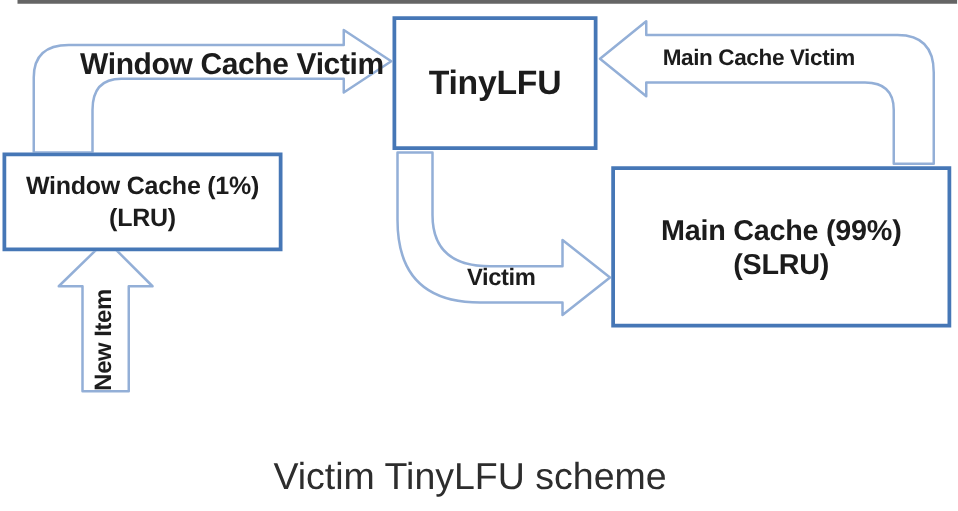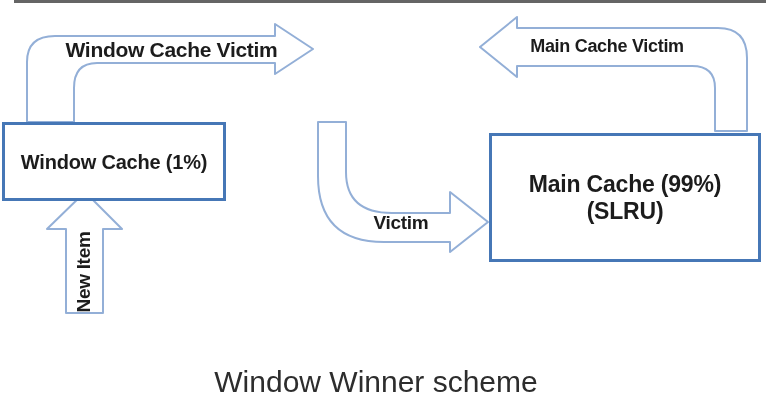--- a/index.html
+++ b/index.html
@@ -34,21 +34,21 @@
     letter-spacing:-0.2px;
   }
   #node-window-cache{left:2px;top:122px;width:224px;height:79px;font-size:20px;line-height:1.3;}
   #node-tinylfu{left:314px;top:13px;width:164px;height:107px;font-size:27px;}
   #node-main-cache{left:489px;top:133px;width:272px;height:129px;font-size:23px;text-align:center;}
   #node-main-cache .line2{}
   .arrow-label{
     position:absolute;
     color:var(--text,#1c1c1c);
     font-weight:bold;
-    font-size:21px;
+    font-size:24px;
     text-align:center;
     white-space:nowrap;
     z-index:3;
     letter-spacing:-0.3px;
   }
   #label-wcv{left:64px;top:38px;width:215px;}
   #label-mcv{left:517px;top:36px;width:180px;font-size:18px;}
   #label-winner{left:353px;top:212px;width:96px;font-size:19px;}
   #label-new-item{
     left:84px;top:272px;width:0;height:0;
@@ -76,31 +76,35 @@
 
   <svg id="arrow-layer" width="766" height="409" viewBox="0 0 766 409">
     <path class="arrow-path" d="M 27 122 L 27 62 Q 27 36 55 36 L 275 36 L 275 24 L 313 49 L 275 74 L 275 63 L 97 63 Q 74 63 74 88 L 74 122 Z"></path>
     <path class="arrow-path" d="M 480 47 L 517 17 L 517 28 L 718 28 Q 747 28 747 58 L 747 131 L 715 131 L 715 88 Q 715 66 692 66 L 517 66 L 517 77 Z"></path>
     <path class="arrow-path" d="M 318 122 L 318 176 Q 318 242 384 242 L 450 242 L 450 252 L 488 222 L 450 192 L 450 213 L 392 213 Q 346 213 346 172 L 346 122 Z"></path>
     <path class="arrow-path" d="M 85 192 L 122 229 L 103 229 L 103 313 L 66 313 L 66 229 L 47 229 Z"></path>
   </svg>
 
   <div class="node" id="node-window-cache">
     <div>Window Cache (1%)</div>
+    <div>(LRU)</div>
   </div>
 
+  <div class="node" id="node-tinylfu">
+    <div>TinyLFU</div>
+  </div>
 
   <div class="node" id="node-main-cache">
     <div>Main Cache (99%)</div>
     <div class="line2">(SLRU)</div>
   </div>
 
   <div class="arrow-label" id="label-wcv">Window Cache Victim</div>
 
   <div class="arrow-label" id="label-mcv">Main Cache Victim</div>
 
   <div class="arrow-label" id="label-winner">Victim</div>
 
   <div class="arrow-label" id="label-new-item">New Item</div>
 
-  <div id="caption">Window Winner scheme</div>
+  <div id="caption">Victim TinyLFU scheme</div>
 
 </div>
 
 </body></html>

